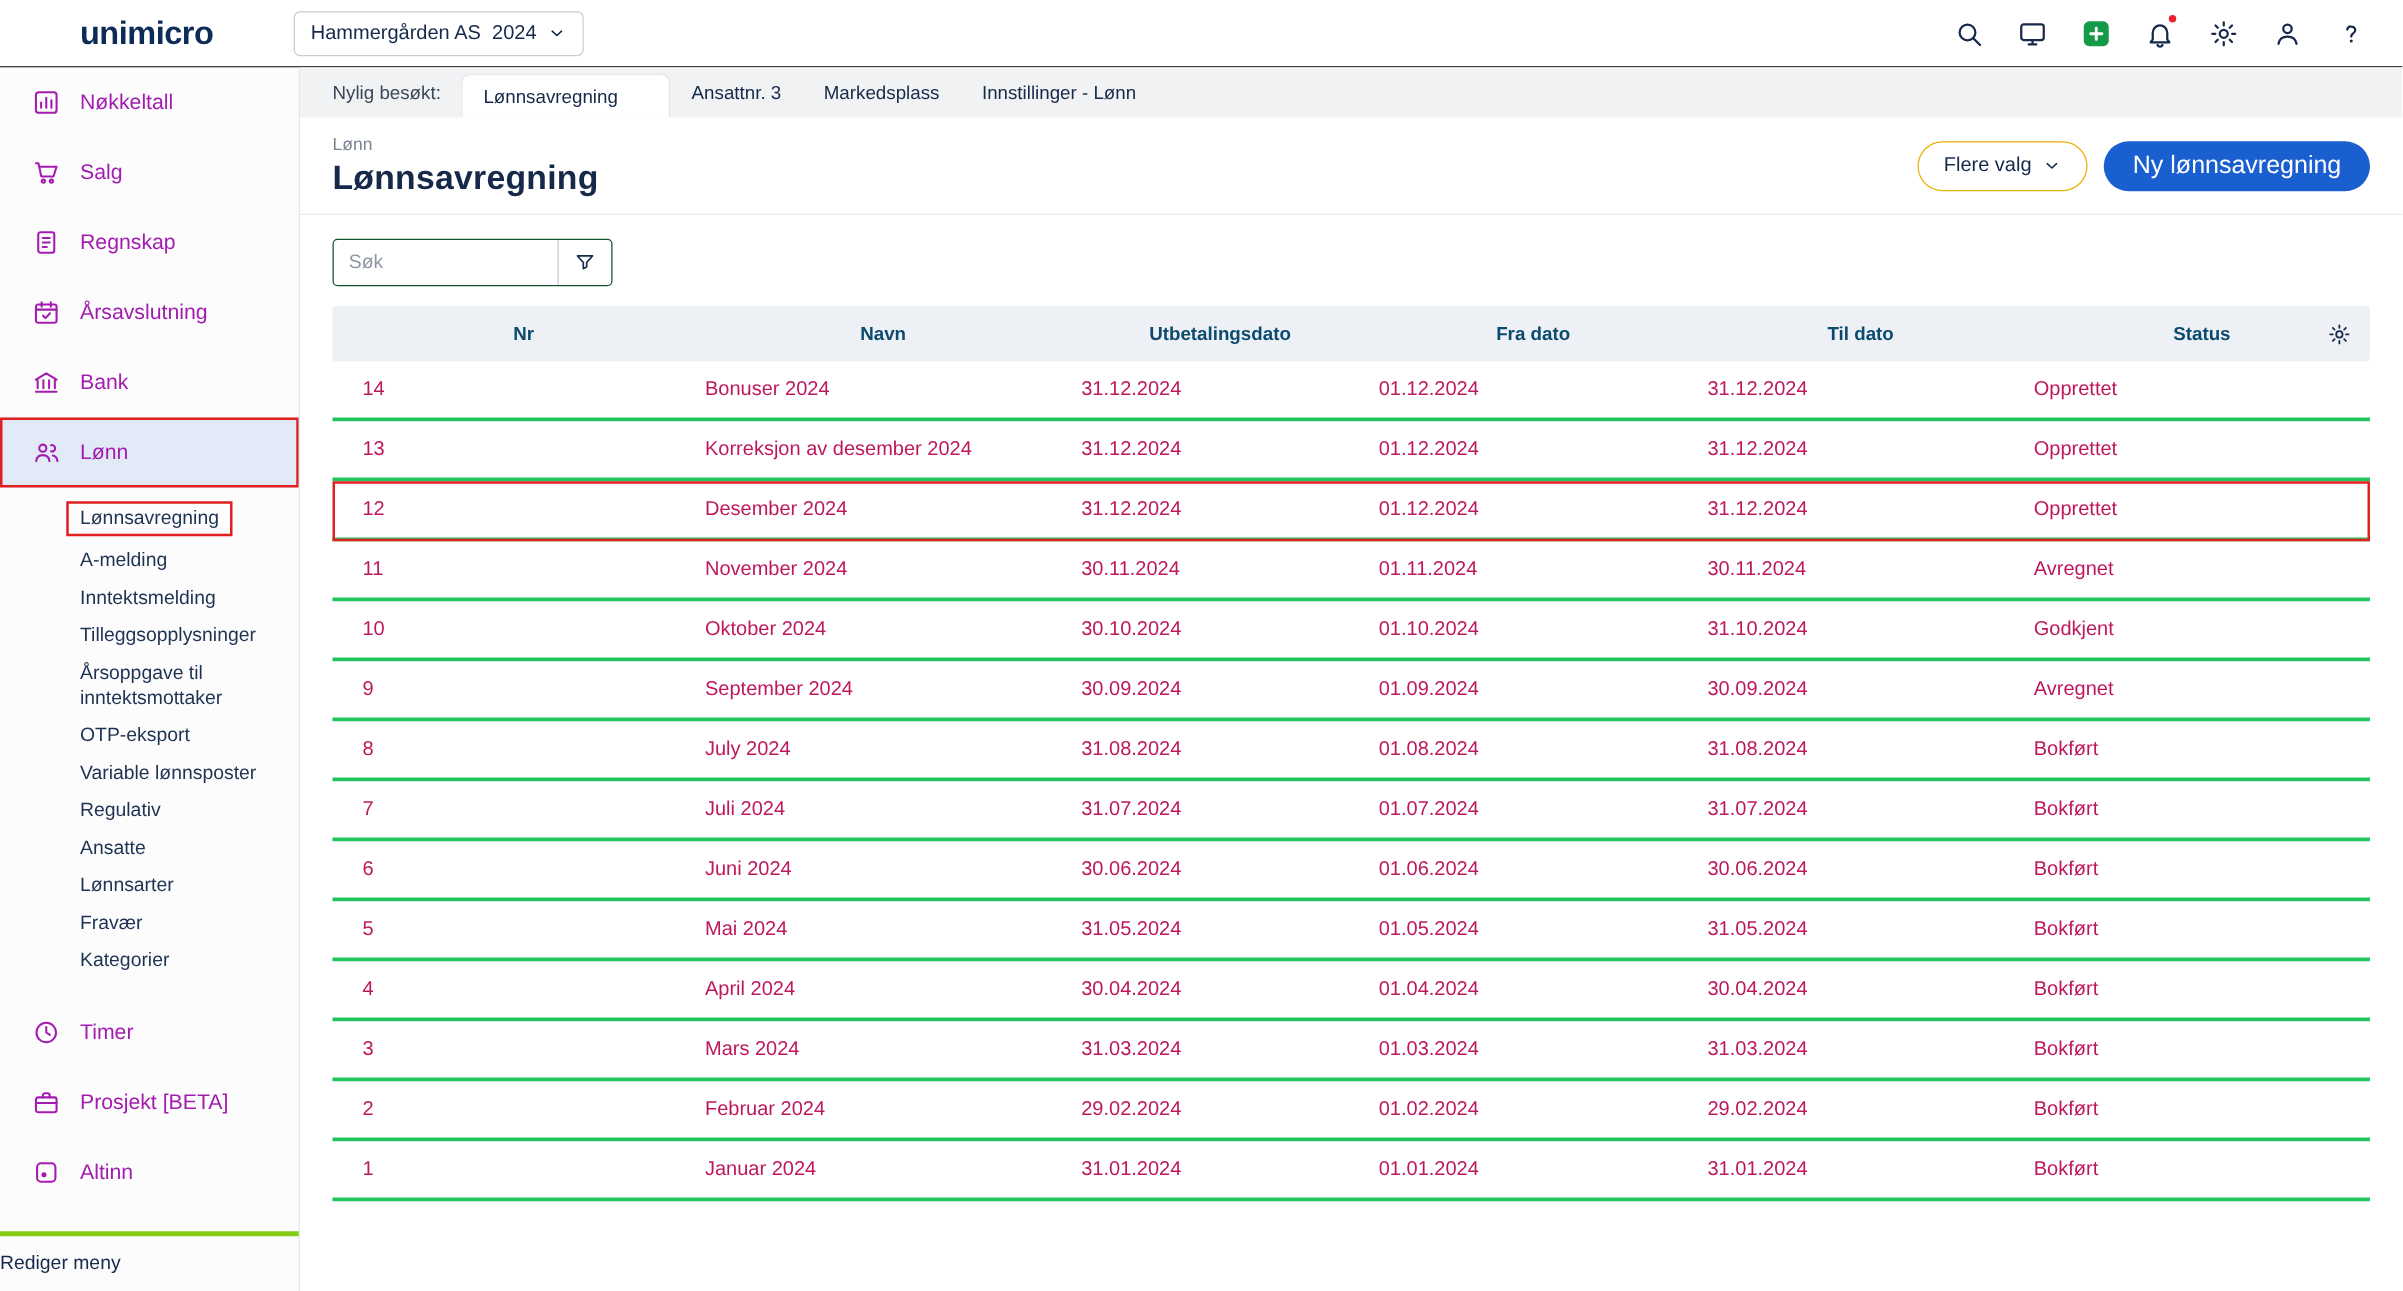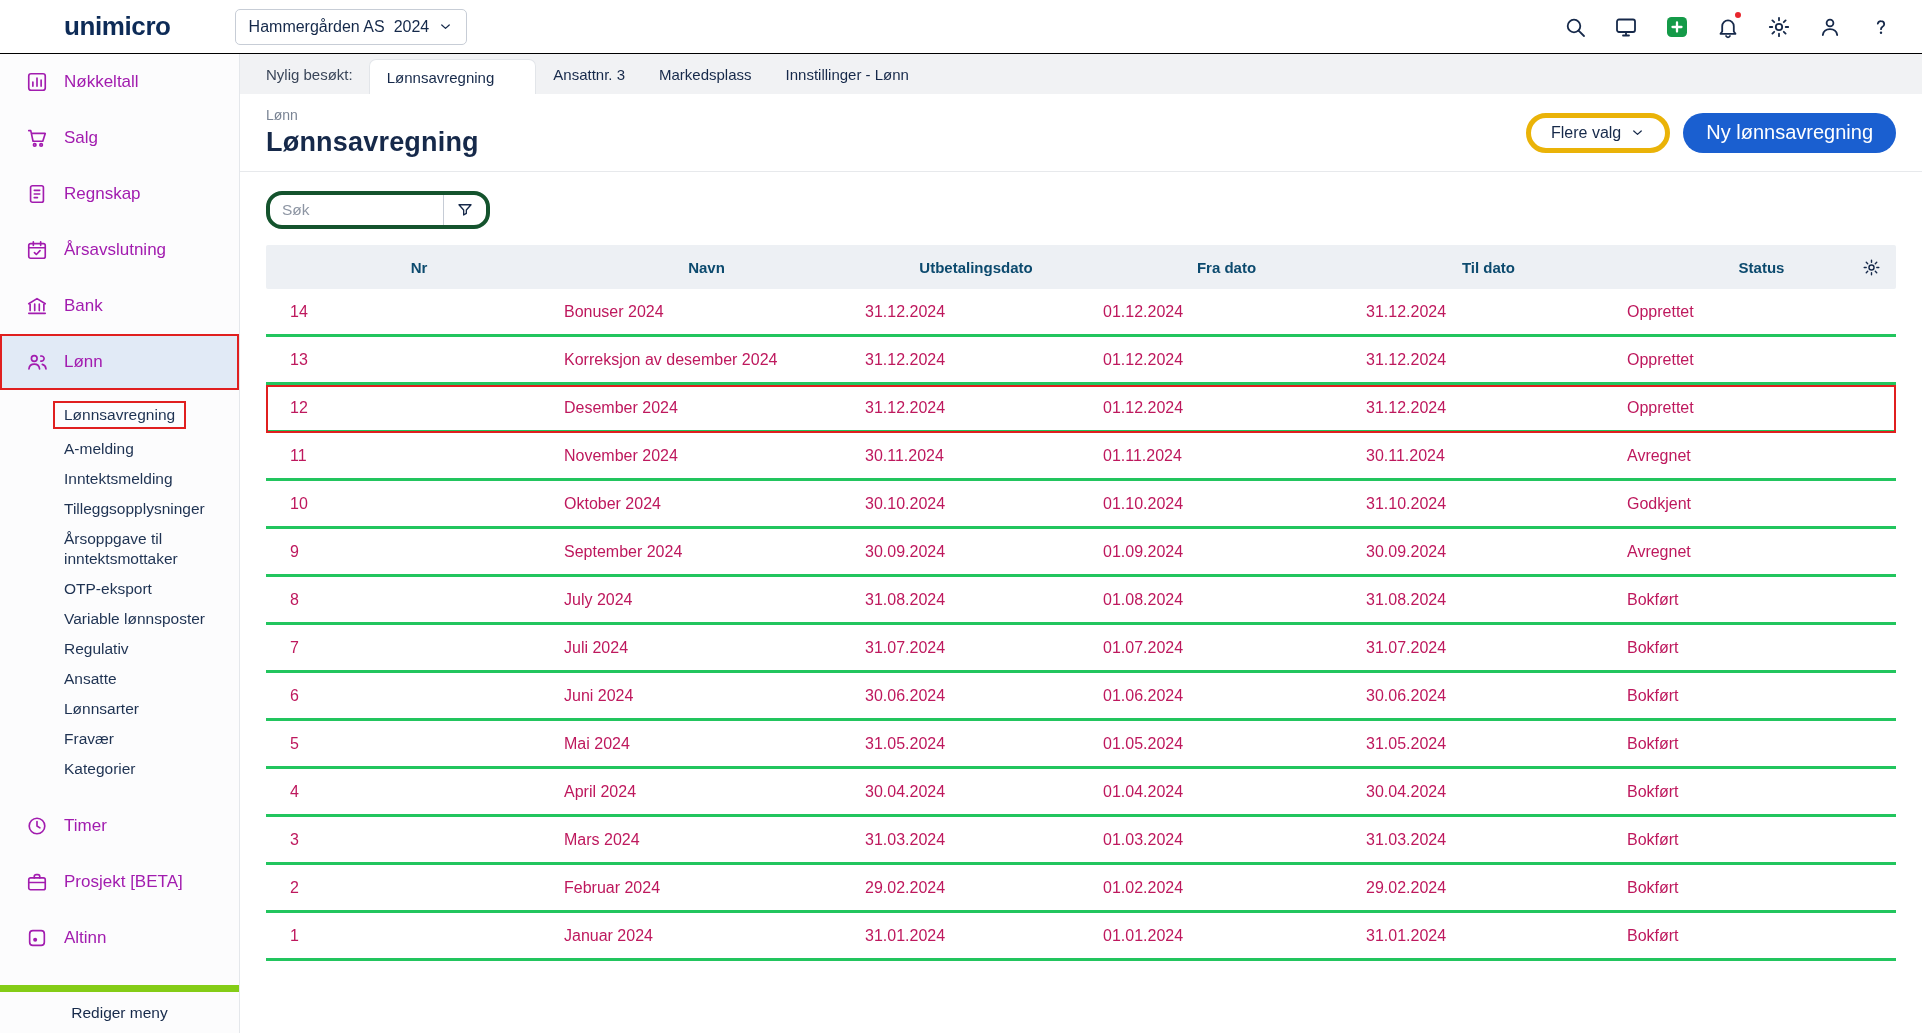--- a/index.html
+++ b/index.html
@@ -48,48 +48,48 @@
   .sidebar-nav{flex:1;overflow:hidden}
   .side-item{display:flex;align-items:center;gap:16px;height:56px;padding-left:26px;
           font-size:17px;font-weight:500;color:#a21caf}
   .side-item .icon svg{width:22px;height:22px}
   .side-item.active{background:var(--active-bg)}
   .side-item.annotated{outline:2px solid var(--annotation);outline-offset:-2px}
   .side-sub{padding:6px 0 14px}
   .side-sub-item{padding:5px 12px 5px 64px;font-size:15.5px;line-height:20px;color:#1e3252}
   .side-sub-item.annotated>span{display:inline-block;border:2px solid var(--annotation);
           padding:2px 9px;margin-left:-11px}
-  .sidebar-footer{border-top:7px solid #84cc16;height:48px;display:flex;align-items:center;justify-content:center}
+  .sidebar-footer{border-top:4px solid #84cc16;height:48px;display:flex;align-items:center;}
   .footer-btn{background:none;border:none;font-size:15.5px;color:#16294a}
 
   
   .main{flex:1;display:flex;flex-direction:column;min-width:0;background:#fff}
 
   .tabbar{height:40px;flex:0 0 40px;background:#f1f2f4;display:flex;align-items:stretch;padding-left:26px}
   .recent-label{align-self:center;font-size:15px;color:#3a4659;margin-right:16px}
   .tabs-list{display:flex;align-items:stretch}
   .tab{display:flex;align-items:center;gap:11px;padding:0 17px;font-size:15px;color:#16294a}
   .tab.active{background:#fff;border:1px solid #e2e5e9;border-bottom:none;border-radius:7px 7px 0 0;margin-top:5px}
   .tab-close{display:inline-flex;background:none;border:none;color:#7a8494;padding:0}
   .tab-close svg{width:13px;height:13px;stroke-width:2}
 
   .page-head{display:flex;align-items:center;justify-content:space-between;
           padding:13px 26px 13px;border-bottom:1px solid #e7e9ec}
   .breadcrumb{font-size:14px;color:#7a8494;margin-bottom:4px}
   .page-title{font-size:27px;font-weight:700;color:#16294a;letter-spacing:.2px}
   .head-actions{display:flex;align-items:center;gap:13px}
-  .btn-outline{height:40px;border-radius:20px;border:5px solid #eab308;background:#fff;color:#16294a;
+  .btn-outline{height:40px;border-radius:20px;border:1px solid #eab308;background:#fff;color:#16294a;
           font-size:16px;padding:0 20px;display:flex;align-items:center;gap:9px}
   .btn-outline .chev svg{width:15px;height:15px;stroke-width:2}
   .btn-primary{height:40px;border-radius:20px;border:none;background:var(--primary);color:#fff;
           font-size:20px;font-weight:500;padding:0 23px}
 
   .toolbar{padding:19px 26px 16px}
-  .search-group{display:flex;align-items:stretch;width:224px;height:38px;border:4px solid #14532d;
-          border-radius:16px;background:#fff;overflow:hidden}
+  .search-group{display:flex;align-items:stretch;width:224px;height:38px;border:1px solid #14532d;
+          border-radius:4px;background:#fff;overflow:hidden}
   .search-input{flex:1;min-width:0;border:none;outline:none;padding:0 12px;font-size:15.5px;
           background:transparent;color:#222;font-family:inherit}
   .search-input::placeholder{color:#8d95a3}
   .search-divider{width:1px;background:#c6ccd6}
   .filter-btn{width:42px;border:none;background:none;color:#16294a;display:flex;align-items:center;justify-content:center}
   .filter-btn svg{width:18px;height:18px}
 
   .table{margin:0 26px}
   .grid-row{display:grid;grid-template-columns:282fr 301fr 238fr 263fr 261fr 285fr;align-items:center}
   .thead{background:var(--thead-bg);height:44px;position:relative;border-radius:2px}

